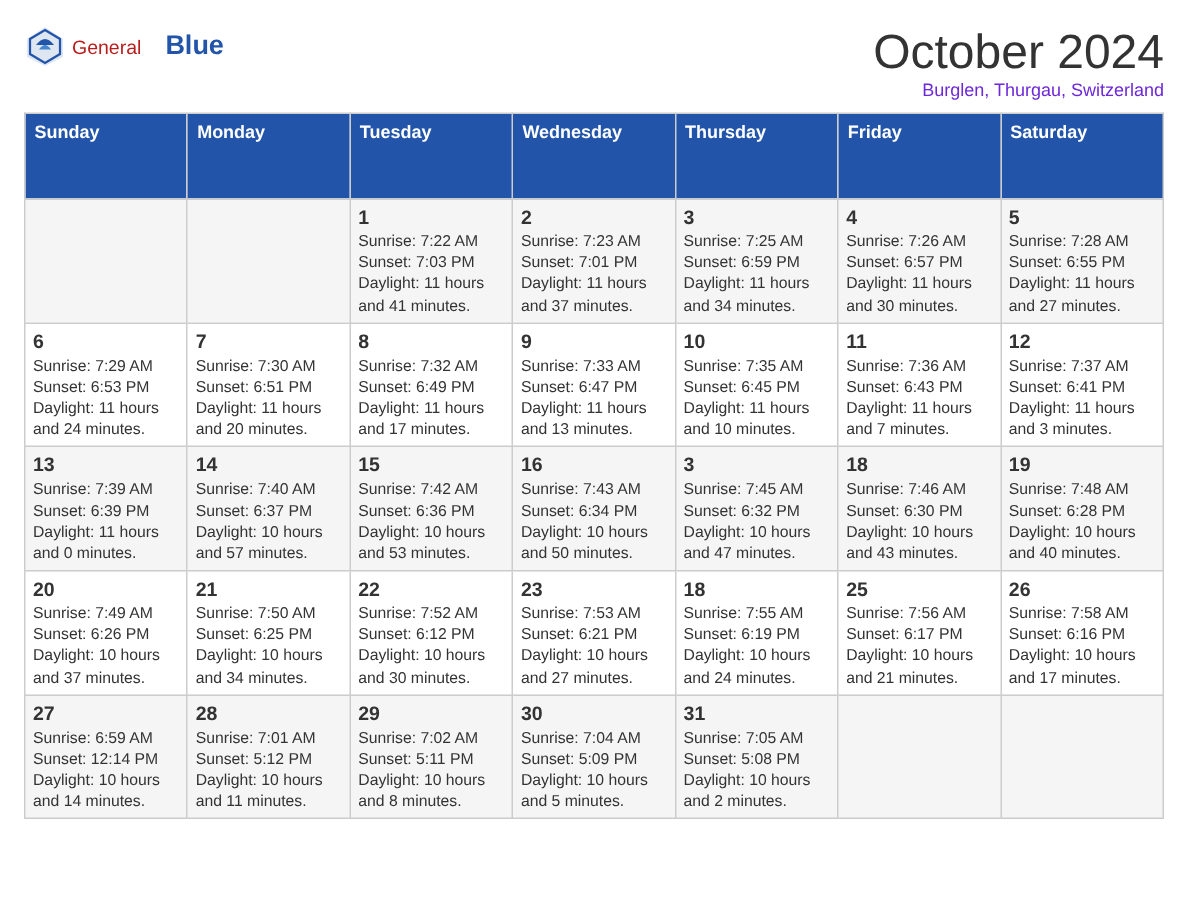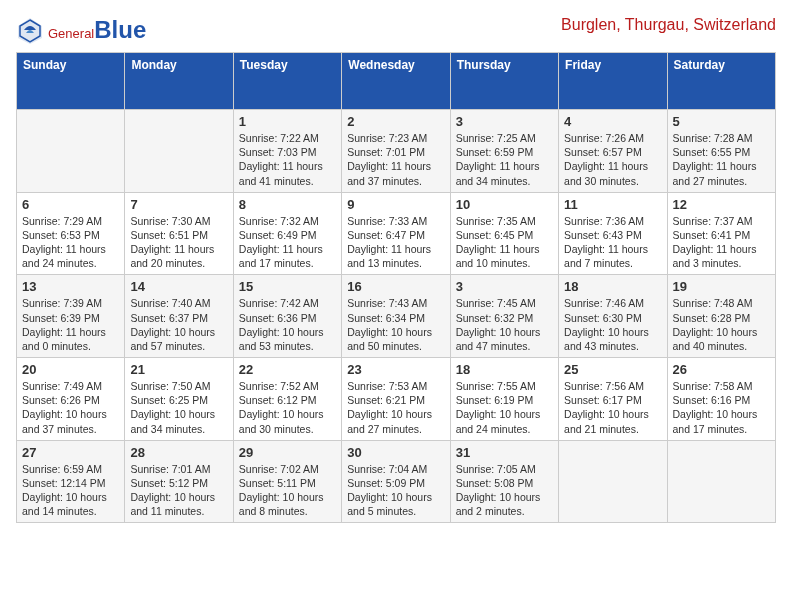--- a/index.html
+++ b/index.html
@@ -27,22 +27,22 @@
     }
     .title-block {
       text-align: right;
     }
     .month-title {
       font-size: 32px;
       font-weight: normal;
       color: #333;
     }
     .location-title {
-      font-size: 16px;
-      color: #b91c1c;
+      font-size: 12px;
+      color: #6d28d9;
     }
     table {
       width: 100%;
       border-collapse: collapse;
       font-size: 11px;
     }
     .day-header {
       background-color: #2255aa;
       color: #fff;
       text-align: left;
@@ -85,24 +85,25 @@
 
 <div class="header">
   <div class="logo">
     <svg class="logo-icon" viewBox="0 0 28 28" xmlns="http://www.w3.org/2000/svg">
       <polygon points="14,2 26,10 26,22 14,28 2,22 2,10" fill="#2255aa" opacity="0.15"></polygon>
       <polygon points="14,4 24,10 24,20 14,26 4,20 4,10" fill="none" stroke="#2255aa" stroke-width="1.5"></polygon>
       <path d="M8,14 Q14,6 20,14" fill="#2255aa"></path>
       <path d="M10,17 Q14,11 18,17" fill="#4488cc"></path>
     </svg>
     <div>
-      <span style="font-size:13px;font-weight:normal;color:#b91c1c;">General</span><span style="font-size:24px;font-weight:bold;color:#2255aa;">Blue</span>
+      <span style="font-size:13px;font-weight:normal;color:#b91c1c;">General</span><span style="font-size:18px;font-weight:bold;color:#2255aa;margin-left:16px;">Blue</span>
     </div>
   </div>
   <div class="title-block">
+    <div class="month-title">October 2024</div>
     <div class="location-title">Burglen, Thurgau, Switzerland</div>
   </div>
 </div>
 
 <table>
   <thead>
     <tr>
     <td class="day-header">Sunday</td>
         <td class="day-header">Monday</td>
         <td class="day-header">Tuesday</td>

